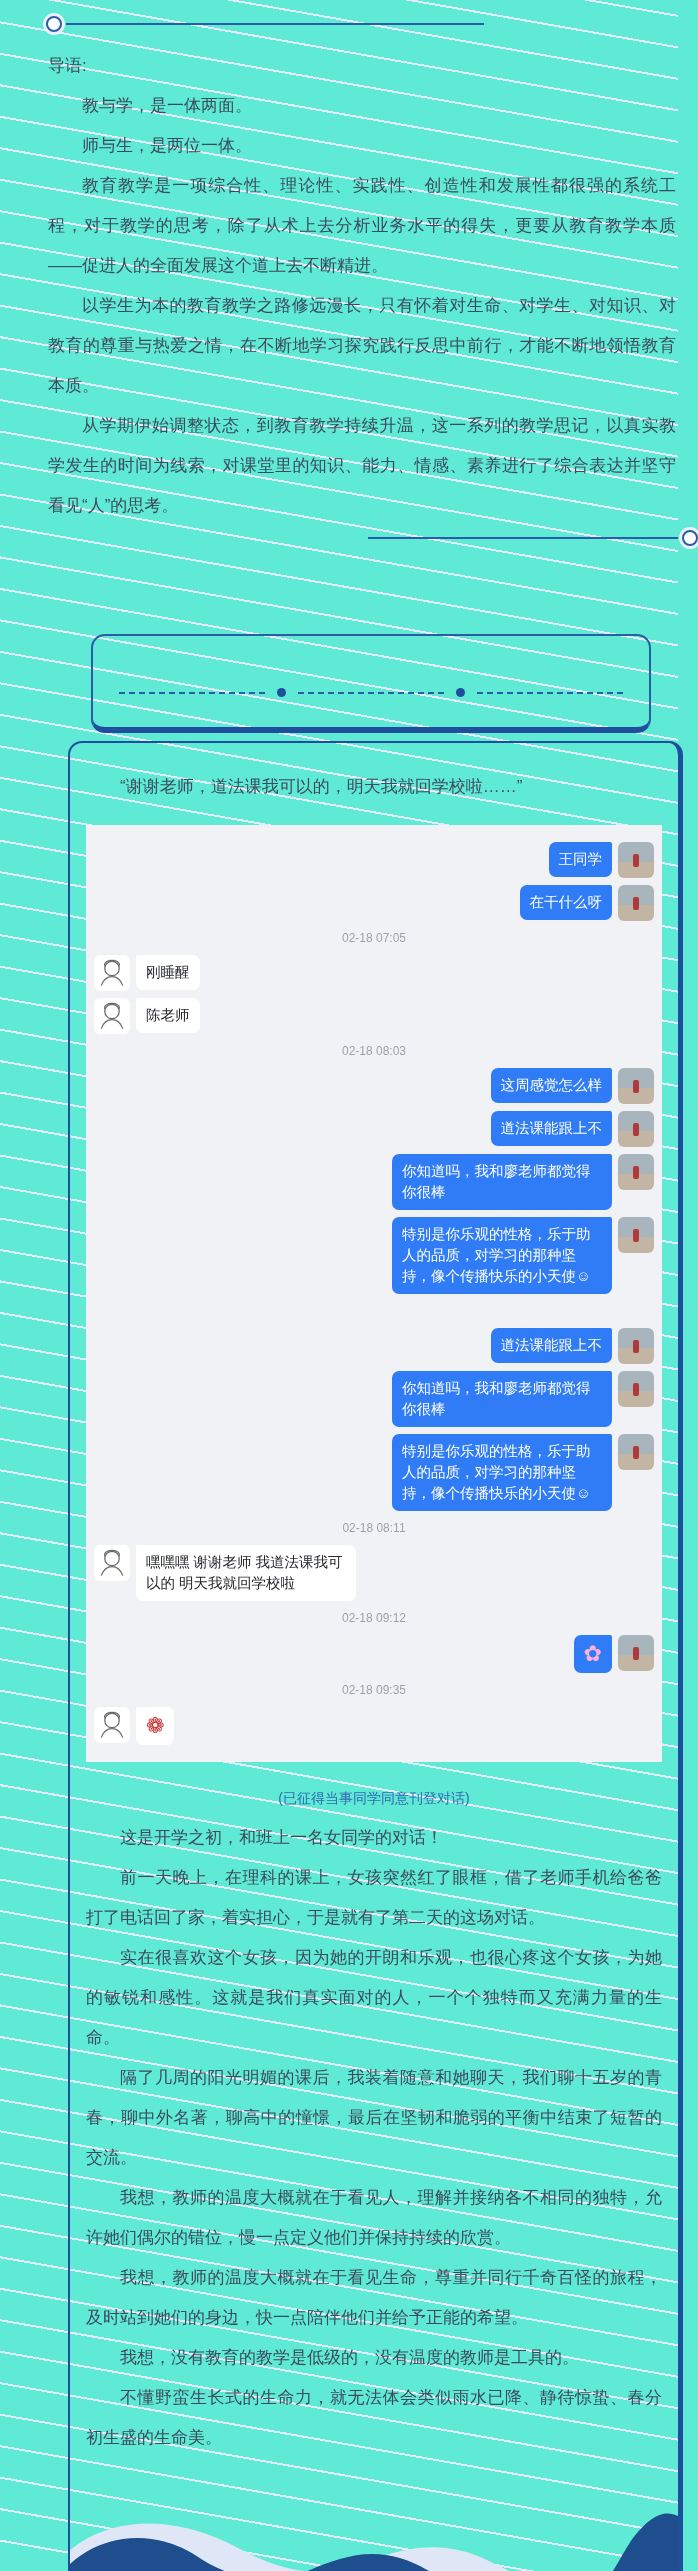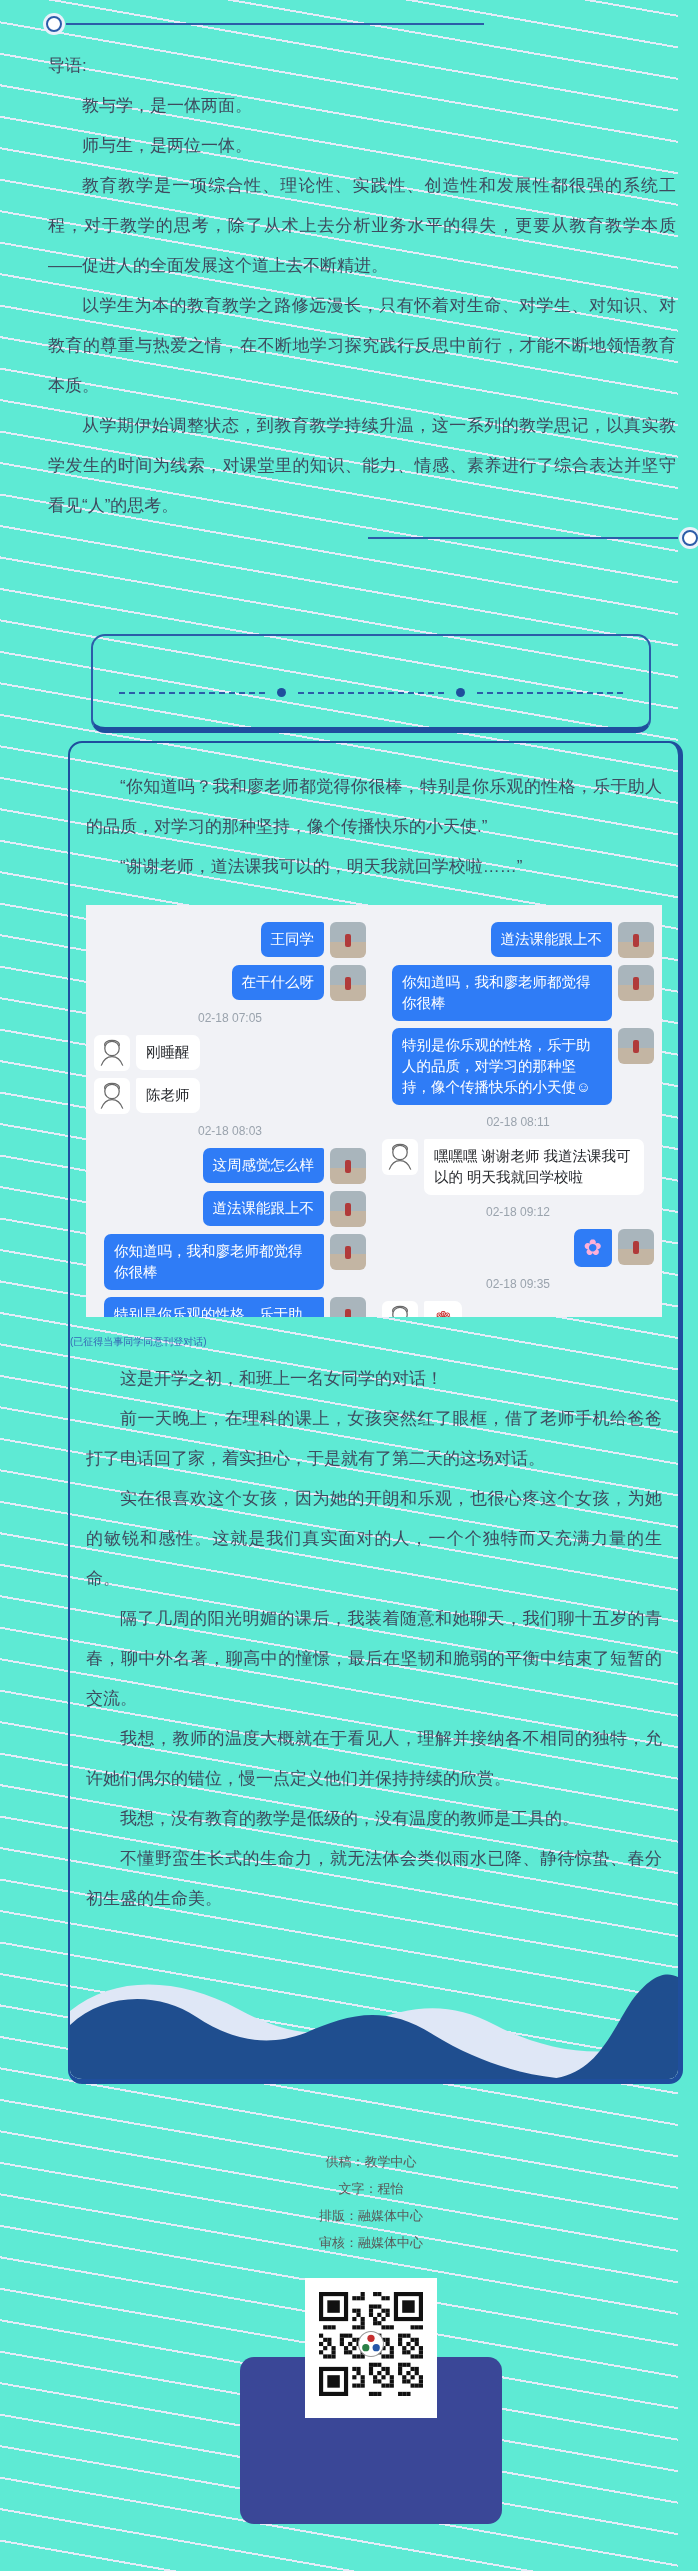--- a/index.html
+++ b/index.html
@@ -26,34 +26,34 @@
   .title-box h1{margin:0;font-size:31px;line-height:50px;color:#1f4e9d;font-weight:bold;letter-spacing:2px;}
   .dash-row{display:flex;align-items:center;margin:26px 6px 0 6px;}
   .dash{flex:1;border-top:2px dashed #2b5ca8;height:0;}
   .dot{width:9px;height:9px;border-radius:50%;background:#1f4e9d;margin:0 12px;flex:0 0 auto;}
 
   
   .card{margin:8px 27px 0 36px;border:2px solid #1f4e9d;border-right:5px solid #1f4e9d;border-bottom:5px solid #1f4e9d;
     border-radius:14px;background:transparent;overflow:hidden;position:relative;}
   .quotes{padding:24px 16px 6px 16px;color:#3e4a5e;font-size:17px;line-height:40px;}
   .quotes p{margin:0;text-indent:2em;text-align:justify;}
-  .chats{display:flex;padding:12px 16px 0 16px;}
+  .chats{display:flex;padding:12px 16px 0 16px;flex-direction:column;}
   .chat-panel{flex:1;background:#f1f2f6;height:412px;padding:10px 8px;box-sizing:border-box;overflow:hidden;}
   .msg{display:flex;align-items:flex-start;margin:7px 0;}
   .msg.out{justify-content:flex-end;}
   .bubble{max-width:200px;padding:7px 10px;border-radius:7px;font-size:14.5px;line-height:21px;}
   .msg.out .bubble{background:#2f7cf6;color:#fff;border-top-right-radius:2px;margin-right:6px;}
   .msg.in .bubble{background:#fff;color:#26282c;border-top-left-radius:2px;margin-left:6px;}
   .bubble.emoji{font-size:22px;line-height:26px;padding:6px 10px;}
   .time{text-align:center;color:#9aa3ad;font-size:12px;margin:10px 0;}
   .avatar{width:36px;height:36px;border-radius:6px;flex:0 0 auto;overflow:hidden;}
   .av-photo{background:linear-gradient(180deg,#a9b5bc 0 56%,#c3b5a3 56% 100%);position:relative;}
   .av-photo::after{content:"";position:absolute;left:15px;top:12px;width:6px;height:13px;background:#b03a3a;border-radius:2px;}
   .av-sketch{background:#fff;}
-  .caption{text-align:left;color:#3567b4;font-size:10px;margin:18px 0 4px 0;}
+  .caption{text-align:center;color:#3567b4;font-size:14px;margin:28px 0 4px 0;}
   .body-paragraphs{padding:6px 16px 0 16px;color:#3e4a5e;font-size:17px;line-height:40px;}
   .body-paragraphs p{margin:0;text-indent:2em;text-align:justify;}
   .waves{margin-top:42px;line-height:0;}
 
   
   .credits{margin-top:64px;text-align:center;color:#595959;font-size:13px;line-height:27px;font-family:Liberation Serif, serif;}
   .credits p{margin:0;}
 
   
   .footer-wrap{position:relative;margin-top:22px;height:248px;}
@@ -95,21 +95,20 @@
         <span class="dash"></span>
         <span class="dot"></span>
         <span class="dash"></span>
         <span class="dot"></span>
         <span class="dash"></span>
       </div>
     </section>
 
     <section class="card">
       <div class="quotes">
-          <p>“你知道吗？我和廖老师都觉得你很棒，特别是你乐观的性格，乐于助人的品质，对学习的那种坚持，像个传播快乐的小天使.”</p>
           <p>“谢谢老师，道法课我可以的，明天我就回学校啦……”</p>
         </div>
 
       <div class="chats">
         <div class="chat-panel" id="chat-left">
             <div class="msg out">
               <div class="bubble">王同学</div>
               <div class="avatar av-photo"></div>
             </div>
             <div class="msg out">
@@ -199,20 +198,21 @@
       </div>
 
       <p class="caption">(已征得当事同学同意刊登对话)</p>
 
       <div class="body-paragraphs">
           <p>这是开学之初，和班上一名女同学的对话！</p>
           <p>前一天晚上，在理科的课上，女孩突然红了眼框，借了老师手机给爸爸打了电话回了家，着实担心，于是就有了第二天的这场对话。</p>
           <p>实在很喜欢这个女孩，因为她的开朗和乐观，也很心疼这个女孩，为她的敏锐和感性。这就是我们真实面对的人，一个个独特而又充满力量的生命。</p>
           <p>隔了几周的阳光明媚的课后，我装着随意和她聊天，我们聊十五岁的青春，聊中外名著，聊高中的憧憬，最后在坚韧和脆弱的平衡中结束了短暂的交流。</p>
           <p>我想，教师的温度大概就在于看见人，理解并接纳各不相同的独特，允许她们偶尔的错位，慢一点定义他们并保持持续的欣赏。</p>
+          <p>我想，教师的温度大概就在于看见生命，尊重并同行千奇百怪的旅程，及时站到她们的身边，快一点陪伴他们并给予正能的希望。</p>
           <p>我想，没有教育的教学是低级的，没有温度的教师是工具的。</p>
           <p>不懂野蛮生长式的生命力，就无法体会类似雨水已降、静待惊蛰、春分初生盛的生命美。</p>
         </div>
 
       <div class="waves">
         <svg width="100%" height="118" viewBox="0 0 615 118" preserveAspectRatio="none">
           <path fill="#dfe7f6" d="M0,50 C45,14 110,16 170,48 C215,72 255,80 300,62 C345,44 385,40 430,64 C470,85 520,96 565,88 C585,84 602,72 615,60 L615,118 L0,118 Z"></path>
           <path fill="#1f4e8f" d="M0,64 C35,32 88,30 128,56 C158,76 196,88 238,72 C280,54 318,42 368,74 C408,98 448,112 492,117 C534,110 548,70 568,40 C588,14 602,10 615,16 L615,118 L0,118 Z"></path>
         </svg>
       </div>

